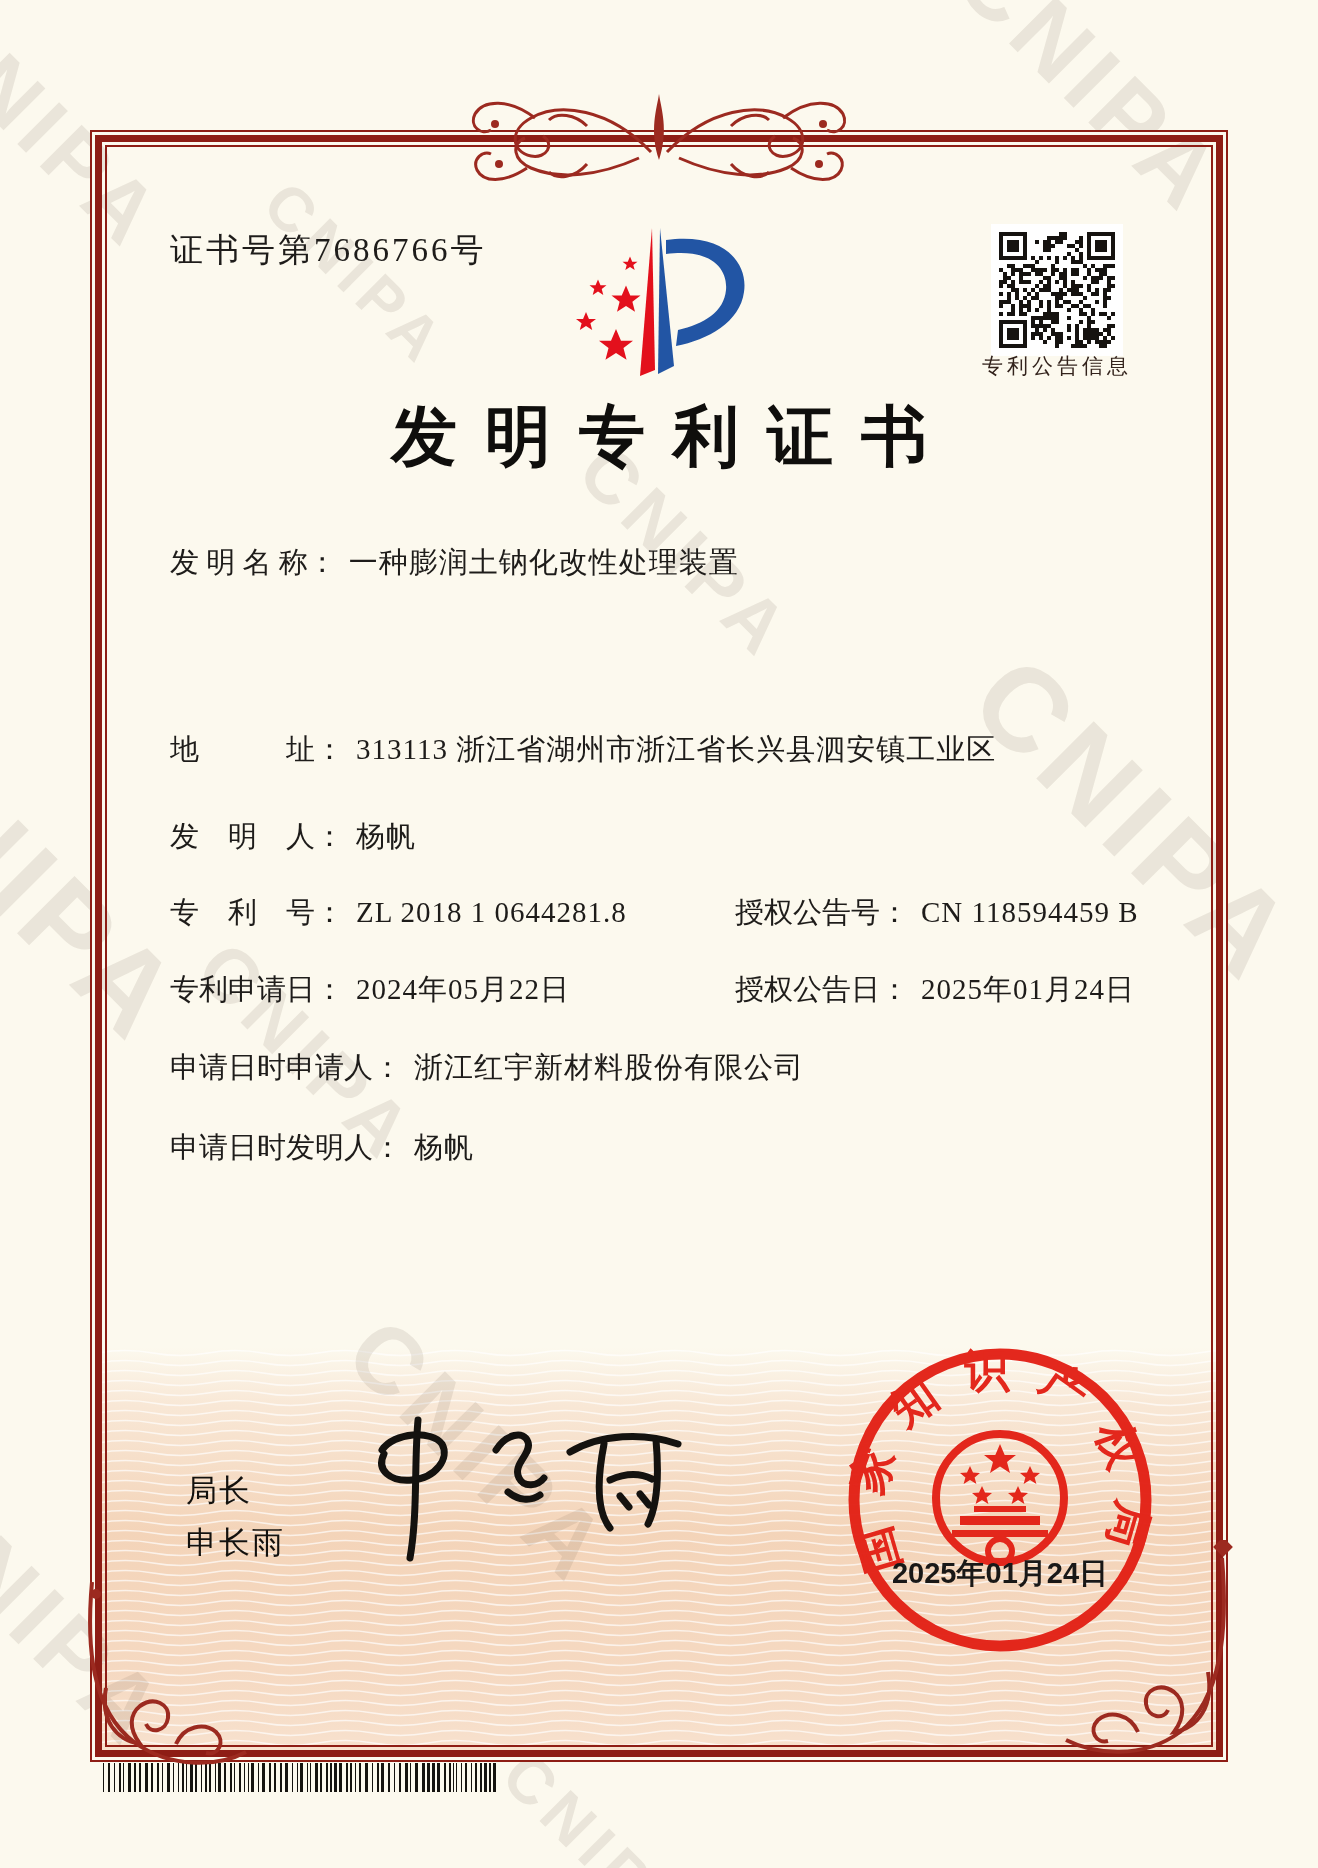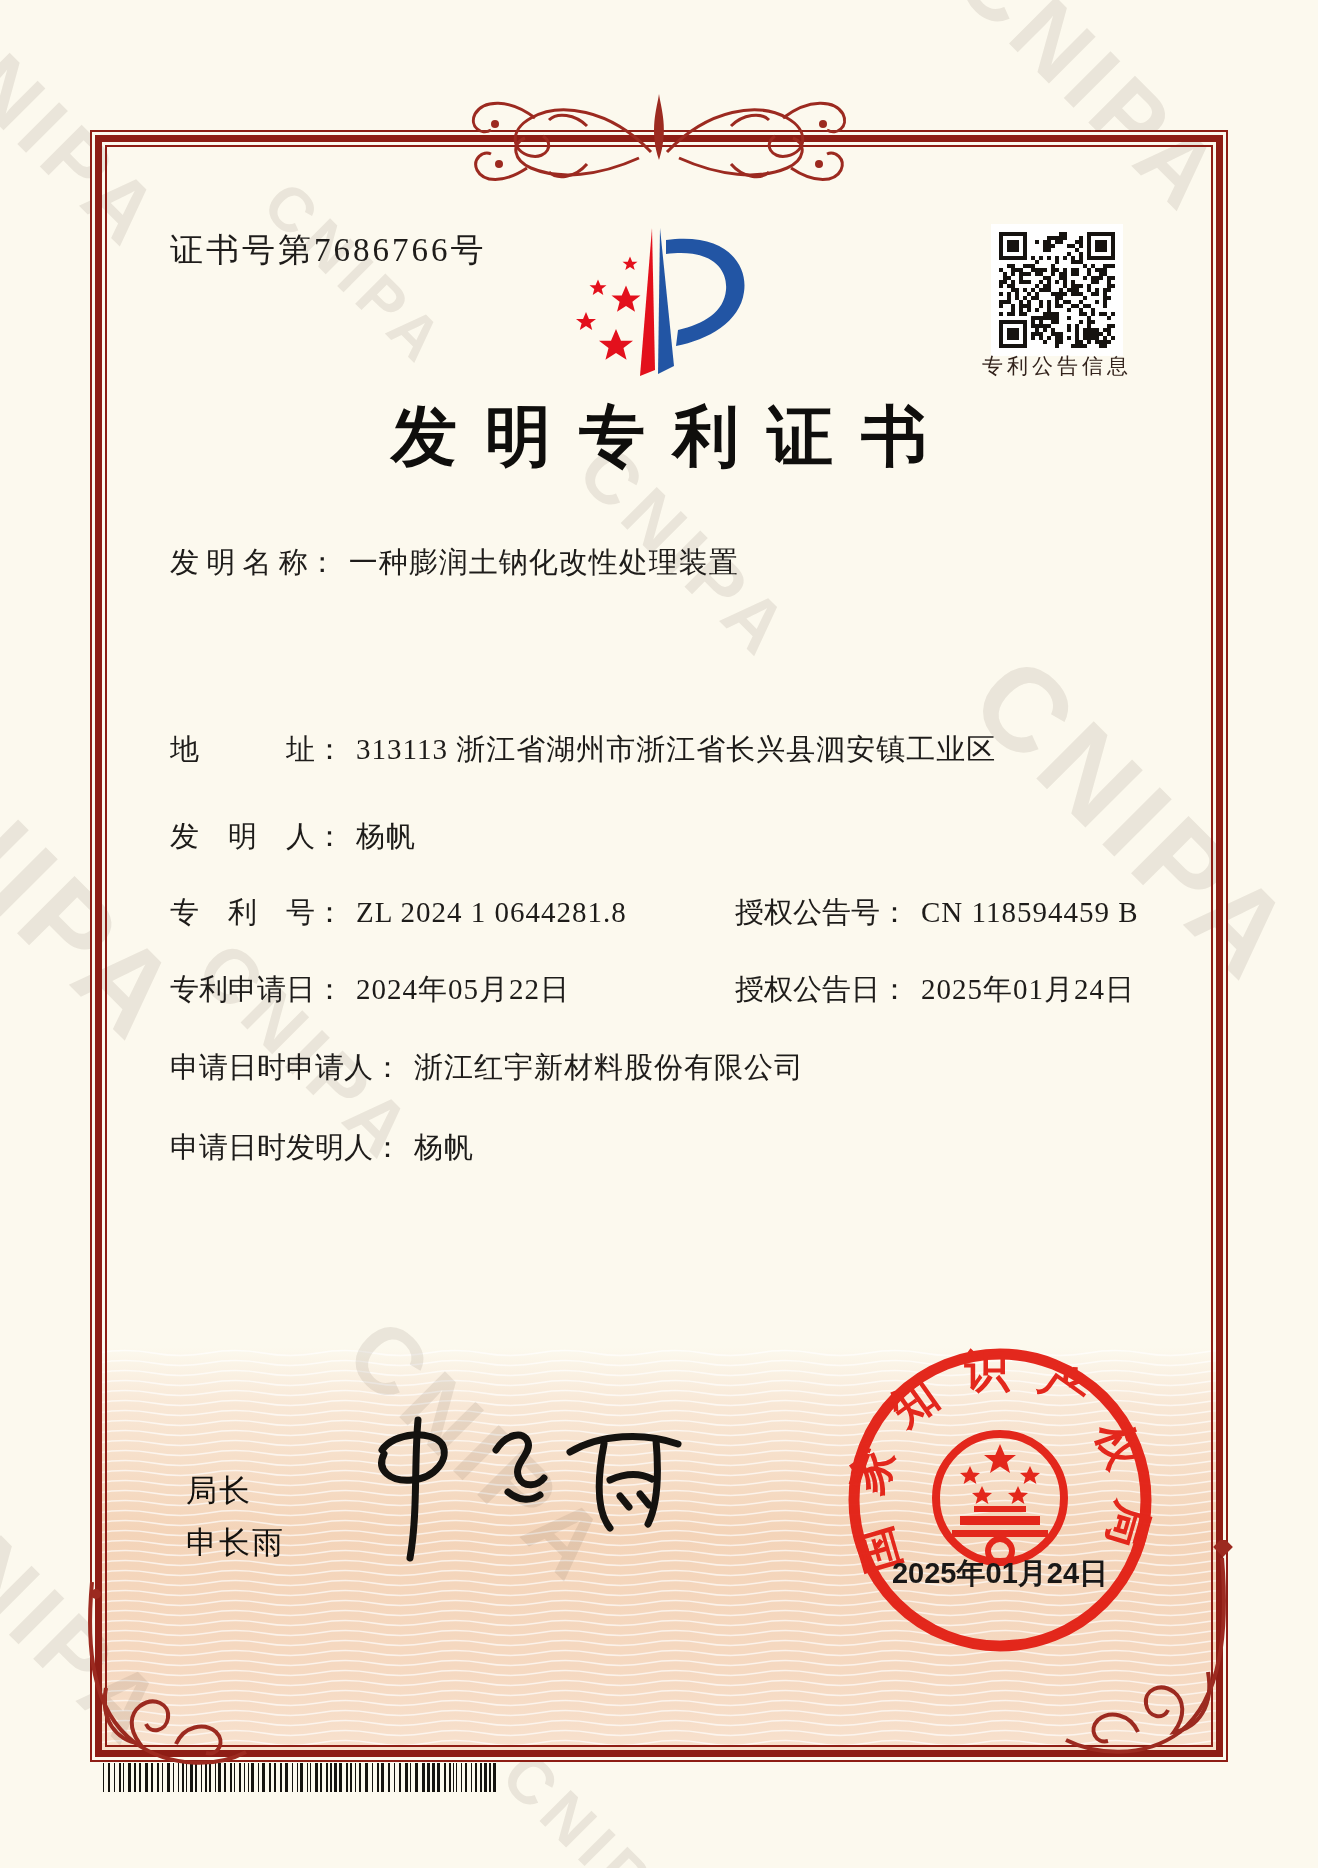--- a/index.html
+++ b/index.html
@@ -547,21 +547,21 @@
   <div class="row" style="left:170px;top:543px">
     <span class="lab">发 明 名 称：</span><span class="val">一种膨润土钠化改性处理装置</span>
   </div>
   <div class="row" style="left:170px;top:730px">
     <span class="lab">地　　　址：</span><span class="val">313113 浙江省湖州市浙江省长兴县泗安镇工业区</span>
   </div>
   <div class="row" style="left:170px;top:817px">
     <span class="lab">发　明　人：</span><span class="val">杨帆</span>
   </div>
   <div class="row" style="left:170px;top:893px">
-    <span class="lab">专　利　号：</span><span class="val">ZL 2024 1 0644281.8</span>
+    <span class="lab">专　利　号：</span><span class="val">ZL 2018 1 0644281.8</span>
   </div>
   <div class="row" style="left:735px;top:893px">
     <span class="lab">授权公告号：</span><span class="val">CN 118594459 B</span>
   </div>
   <div class="row" style="left:170px;top:970px">
     <span class="lab">专利申请日：</span><span class="val">2024年05月22日</span>
   </div>
   <div class="row" style="left:735px;top:970px">
     <span class="lab">授权公告日：</span><span class="val">2025年01月24日</span>
   </div>

